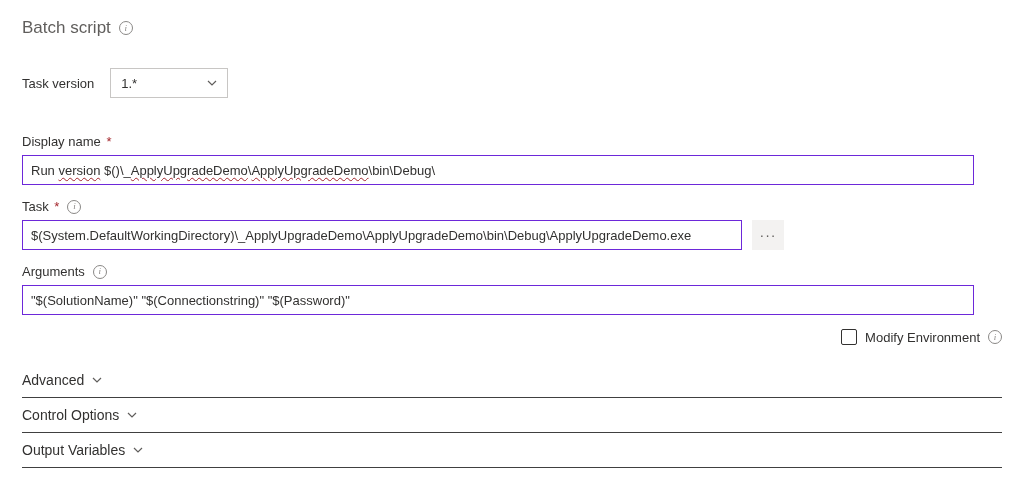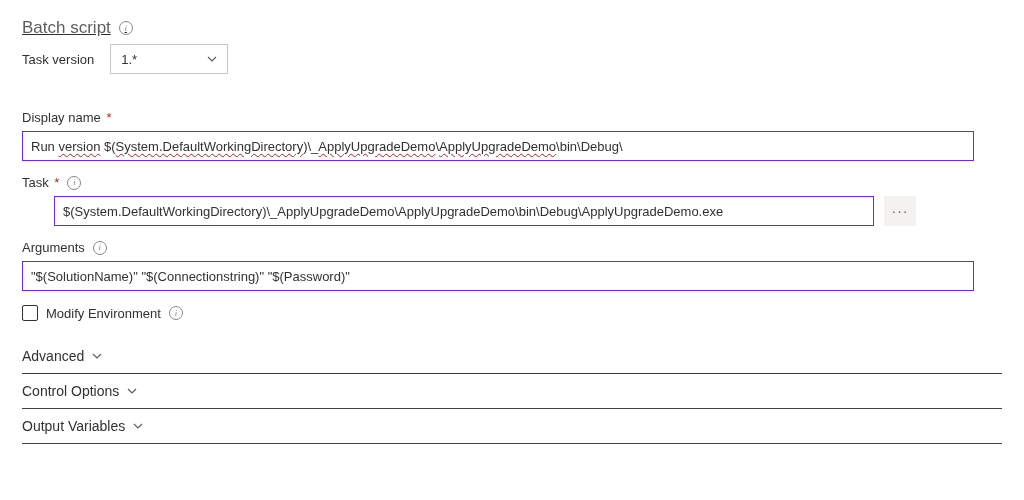--- a/index.html
+++ b/index.html
@@ -9,22 +9,21 @@
     font-size: 13px;
     color: #323130;
     background: #fff;
     padding: 18px 22px;
     width: 1024px;
   }
   .header {
     display: flex;
     justify-content: space-between;
     align-items: flex-start;
-    margin-bottom: 6px;
-    text-decoration: underline;
+    margin-bottom: 30px;
   }
   .title-wrap {
     display: flex;
     align-items: center;
     gap: 8px;
   }
   .title {
     font-size: 17px;
     font-weight: 400;
     color: #605e5c;
@@ -103,40 +102,41 @@
     font-size: 13px;
     font-family: inherit;
     color: #323130;
     outline: none;
   }
   .path-row {
     display: flex;
     align-items: center;
     gap: 10px;
   }
-  .path-row .text-input { width: 820px; margin-left: 32px; }
+  .path-row .text-input { width: 720px; }
   .browse-btn {
     width: 32px;
     height: 30px;
     background: #f3f2f1;
     border: none;
     display: flex;
     align-items: center;
     justify-content: center;
     cursor: pointer;
     font-size: 14px;
     letter-spacing: 1px;
     color: #605e5c;
   }
   .checkbox-row {
     display: flex;
     align-items: center;
     gap: 8px;
     margin-top: 12px;
     margin-bottom: 18px;
+    justify-content: flex-end;
   }
   .checkbox {
     width: 16px;
     height: 16px;
     border: 1px solid #323130;
     border-radius: 2px;
     background: #fff;
     cursor: pointer;
   }
   .section {
@@ -176,21 +176,20 @@
 </div>
 
 <div class="field">
   <div class="field-label">
     <span><span>Display name</span><span class="req"> *</span></span>
   </div>
   <div class="text-input" style="display:flex;align-items:center;white-space:nowrap;overflow:hidden;">
     <span>Run&nbsp;</span>
       <span class="spellcheck">version</span>
       <span>&nbsp;$(</span>
-      <span class="spellcheck">System.DefaultWorkingDirectory</span>
       <span>)\_</span>
       <span class="spellcheck">ApplyUpgradeDemo</span>
       <span>\</span>
       <span class="spellcheck">ApplyUpgradeDemo</span>
       <span>\bin\Debug\</span>
   </div>
 </div>
 
 <div class="field">
   <div class="field-label">

